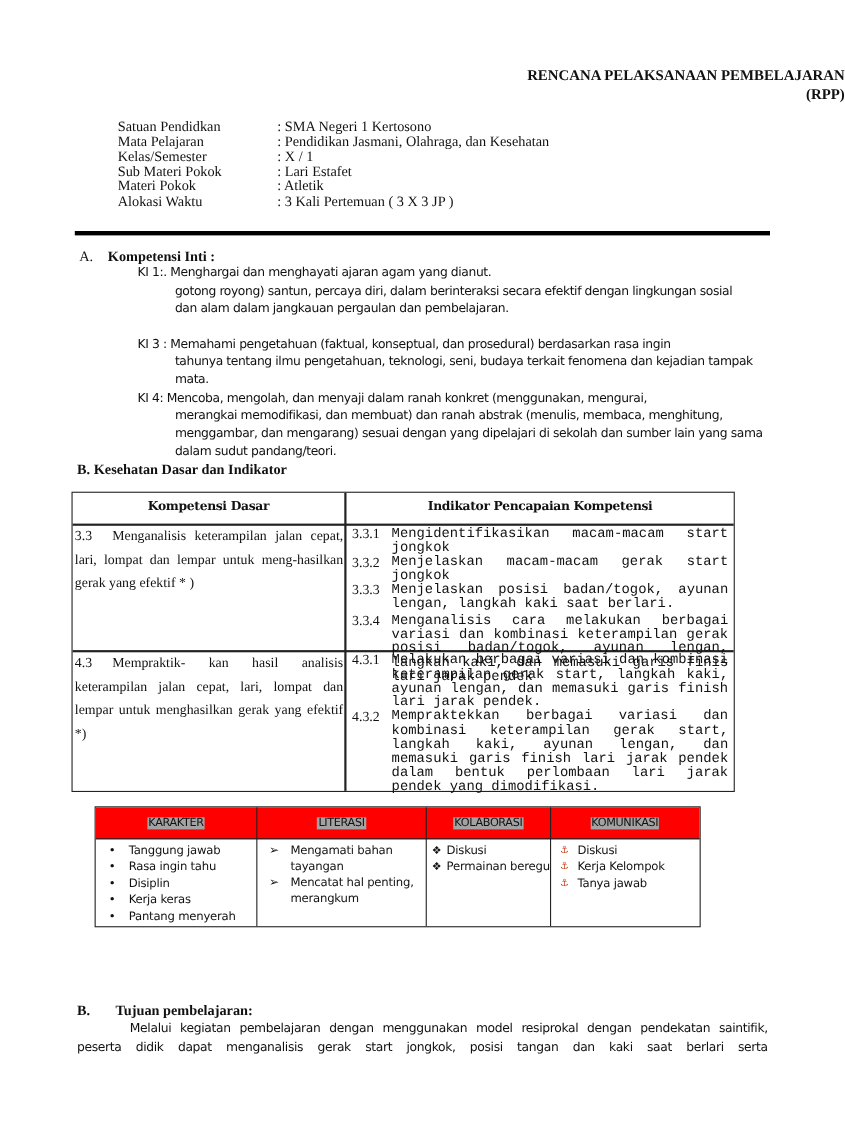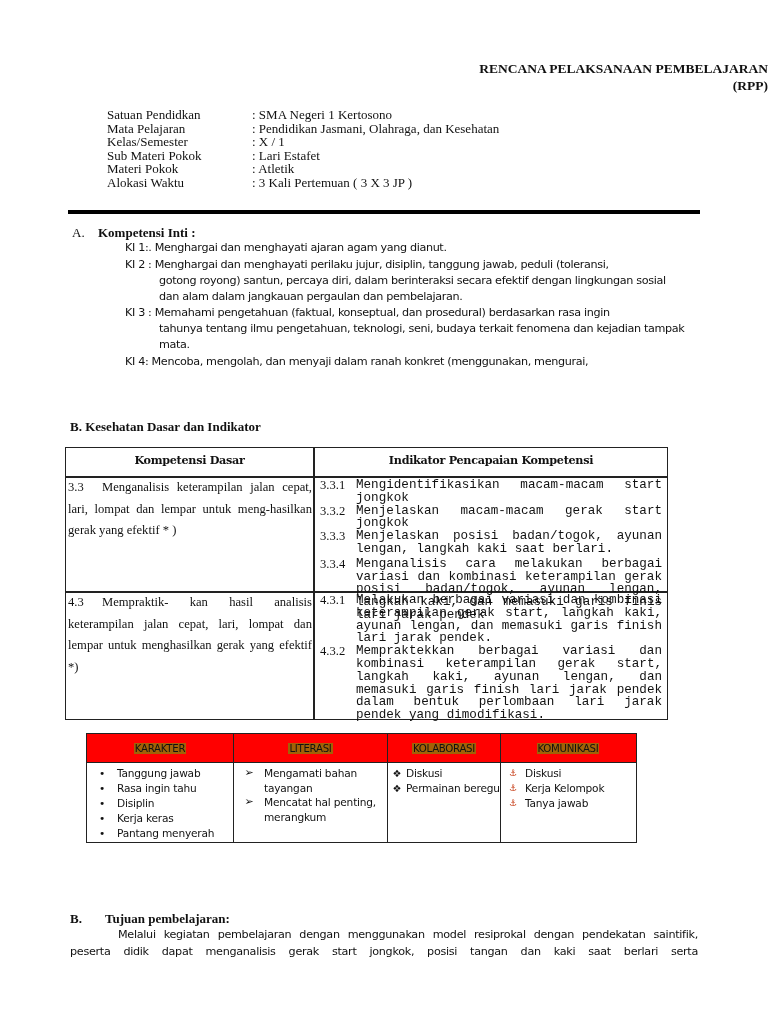--- a/index.html
+++ b/index.html
@@ -62,21 +62,21 @@
     
     .tbl2 { left: 86px; top: 733px; width: 551px; height: 110px; border: 1.5px solid #222; }
     .tbl2-head { position: absolute; left: 0; right: 0; top: 0; height: 29px; background: #ff0000; border-bottom: 1.5px solid #222; }
     .tbl2 .col { position: absolute; top: 0; bottom: 0; border-right: 1.5px solid #222; }
     .tbl2 .col:last-child { border-right: none; }
     .c-kar { left: 0; width: 147px; }
     .c-lit { left: 147px; width: 154px; }
     .c-kol { left: 301px; width: 113px; }
     .c-kom { left: 414px; width: 134px; }
     .hlabel { position: absolute; top: 4px; left: 0; right: 0; text-align: center; }
-    .hlabel span { background: #a16207; font-family: "DejaVu Sans", sans-serif; font-size: 10.2px; letter-spacing: -0.3px; padding: 0 1px; color: #111; }
+    .hlabel span { background: #a3a3a3; font-family: "DejaVu Sans", sans-serif; font-size: 10.2px; letter-spacing: -0.3px; padding: 0 1px; color: #111; }
     .cell { position: absolute; top: 32px; left: 0; right: 0; font-family: "DejaVu Sans", sans-serif; font-size: 10.6px; line-height: 15px; letter-spacing: -0.2px; }
     .li { display: flex; }
     .bul { flex: none; text-align: center; }
     .c-kar .bul { width: 30px; }
     .c-lit .bul { width: 30px; font-size: 11px; }
     .c-kol .bul { width: 18px; font-size: 10px; }
     .c-kom .bul { width: 24px; font-size: 9px; color: #c8401a; }
     .c-lit .cell { line-height: 14.6px; }
 
     
@@ -126,38 +126,35 @@
   </div>
 </div>
 
 <div class="abs ki-block ki1">
   <div class="ki-row">
     <span class="ki-label">KI 1:.</span>&nbsp;
     <span class="ki-text">Menghargai dan menghayati ajaran agam yang dianut.</span>
   </div>
 </div>
 <div class="abs ki-block ki2">
-  <div class="ki-row">
-    <span class="ki-label">KI 2 :</span>&nbsp;
-    <span class="ki-text">Menghargai dan menghayati perilaku jujur, disiplin, tanggung jawab, peduli (toleransi,</span>
-  </div>
   <div class="hang">gotong royong) santun, percaya diri, dalam berinteraksi secara efektif dengan lingkungan sosial dan alam dalam jangkauan pergaulan dan pembelajaran.</div>
 </div>
 <div class="abs ki-block ki3">
   <div class="ki-row">
     <span class="ki-label">KI 3 :</span>&nbsp;
     <span class="ki-text">Memahami pengetahuan (faktual, konseptual, dan prosedural) berdasarkan rasa ingin</span>
   </div>
   <div class="hang">tahunya tentang ilmu pengetahuan, teknologi,  seni, budaya terkait fenomena dan kejadian tampak mata.</div>
 </div>
 <div class="abs ki-block ki4">
   <div class="ki-row">
     <span class="ki-label">KI 4:</span>&nbsp;
     <span class="ki-text">Mencoba, mengolah, dan menyaji dalam ranah konkret (menggunakan, mengurai,</span>
   </div>
+  <div class="hang">merangkai memodifikasi, dan membuat) dan ranah abstrak (menulis, membaca, menghitung, menggambar, dan mengarang) sesuai dengan yang dipelajari di sekolah dan sumber lain yang sama dalam sudut pandang/teori.</div>
 </div>
 
 <div class="abs secB">B. Kesehatan Dasar dan Indikator</div>
 
 <div class="abs tbl1">
   <div class="vline"></div>
   <div class="hline1"></div>
   <div class="hline2"></div>
 
   <div class="th c1">Kompetensi Dasar</div>

